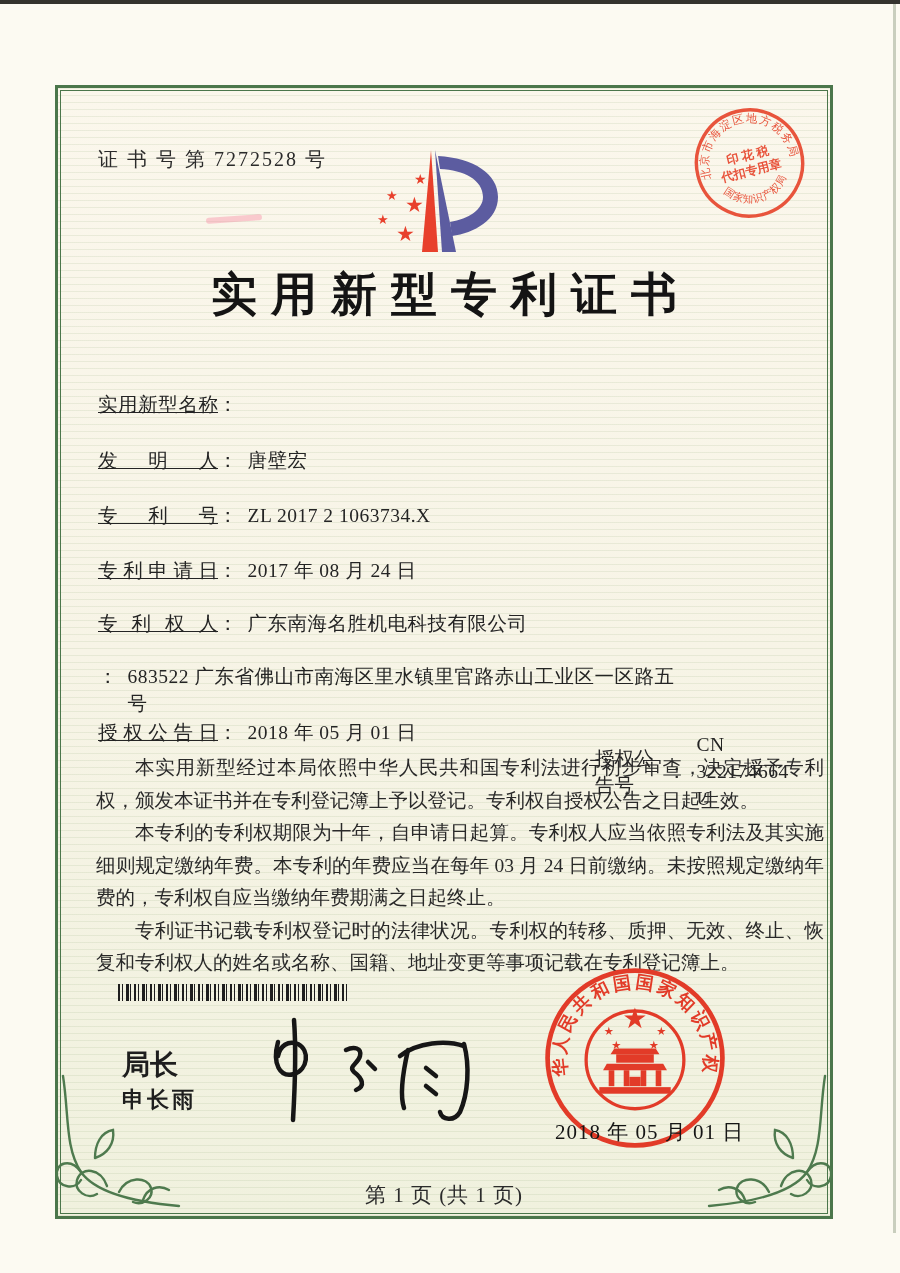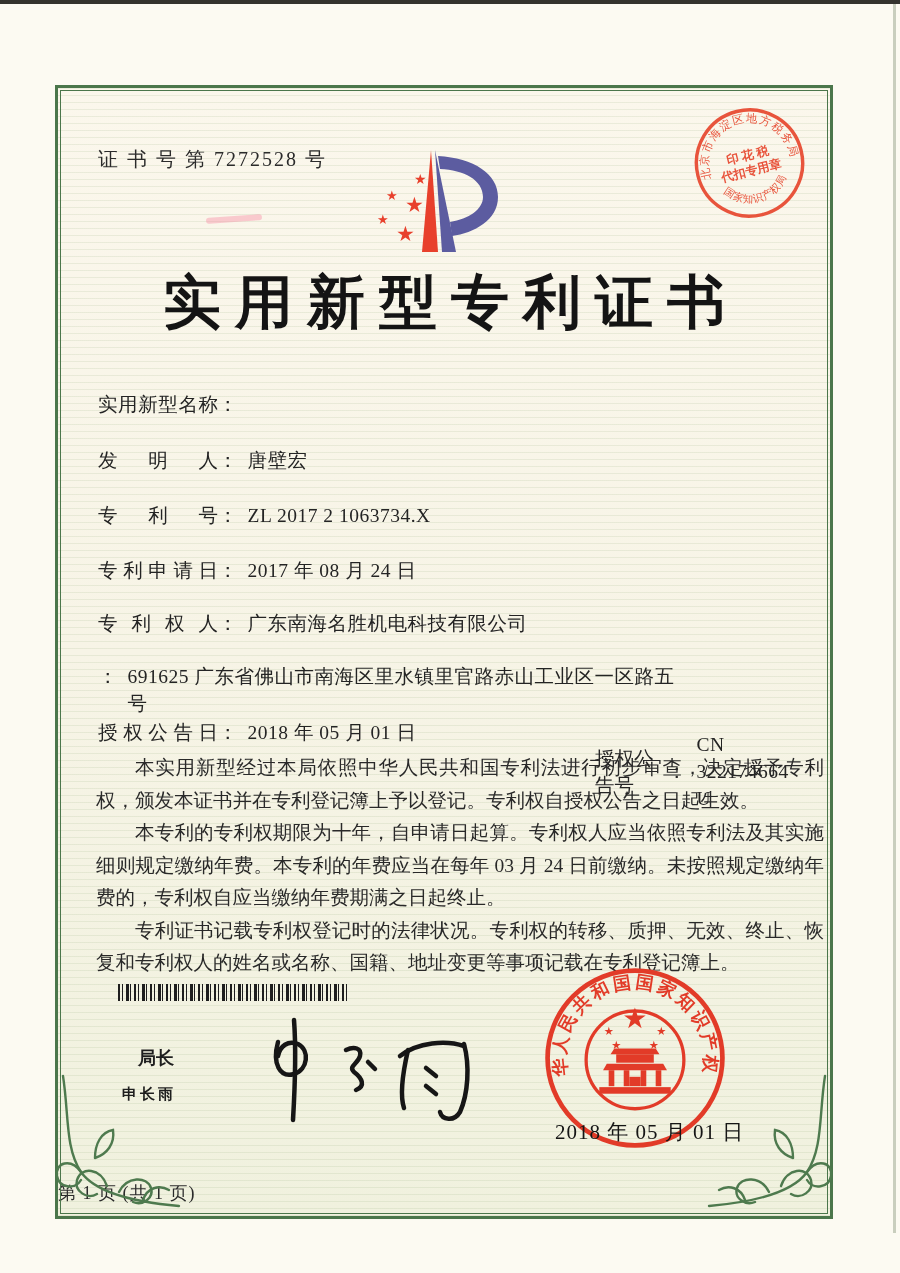--- a/index.html
+++ b/index.html
@@ -15,45 +15,45 @@
     position:absolute;left:55px;top:85px;width:772px;height:1128px;
     border:3px solid #4b764b;
     background:
       repeating-linear-gradient(0deg, rgba(152,176,130,.17) 0 1px, rgba(0,0,0,0) 1px 7px),
       linear-gradient(180deg,#fbf7ec 0%,#f7f4e6 50%,#f0f1de 100%);
   }
   .frame::after{content:"";position:absolute;inset:2px;border:1px solid #4b764b;pointer-events:none;}
   .abs{position:absolute;}
   .certno{left:40px;top:58px;font-size:20px;letter-spacing:2px;color:#2b2b2b;}
   .logo{left:314px;top:52px;}
-  .title{left:0;right:0;top:176px;text-align:center;font-size:58px;font-weight:bold;
+  .title{left:0;right:0;top:176px;text-align:center;font-size:46px;font-weight:bold;
          letter-spacing:14px;text-indent:14px;color:#141414;}
   .fieldrow{left:40px;right:26px;display:flex;font-size:19.5px;line-height:27px;color:#242424;}
-  .flabel{flex:none;width:120px;text-align:justify;text-align-last:justify;}
+  .flabel{flex:none;width:120px;text-align:justify;text-align-last:justify;text-decoration:underline;}
   .fcolon{flex:none;margin-right:10px;}
   .fvalue{letter-spacing:.5px;}
   .addr-value{max-width:565px;}
   .grant-group{position:absolute;left:497px;top:12px;display:flex;align-items:center;}
   .grant-group .glabel{margin-right:0;}
   .paras{left:38px;width:728px;top:664px;font-size:19.5px;line-height:32.5px;text-align:justify;color:#292929;}
   .paras p{margin:0;text-indent:2em;}
   .barcode{left:60px;top:896px;width:230px;height:17px;
     background:repeating-linear-gradient(90deg,
       #1e1e1e 0 2px, rgba(0,0,0,0) 2px 4px,
       #1e1e1e 4px 5px, rgba(0,0,0,0) 5px 8px,
       #1e1e1e 8px 11px, rgba(0,0,0,0) 11px 12px,
       #1e1e1e 12px 13px, rgba(0,0,0,0) 13px 16px);}
-  .signer-title{left:80px;top:958px;font-family:"Liberation Sans","DejaVu Sans",sans-serif;
-                font-size:18px;font-weight:600;color:#1e1e1e;}
+  .signer-title{left:64px;top:958px;font-family:"Liberation Sans","DejaVu Sans",sans-serif;
+                font-size:28px;font-weight:600;color:#1e1e1e;}
   .signer-name{left:64px;top:997px;font-family:"Liberation Sans","DejaVu Sans",sans-serif;
-               font-size:15px;font-weight:600;letter-spacing:3px;color:#1e1e1e;}
+               font-size:22px;font-weight:600;letter-spacing:3px;color:#1e1e1e;}
   .signature{left:192px;top:928px;}
   .seal{left:483px;top:876px;}
   .seal-date{left:497px;top:1030px;font-size:21px;letter-spacing:1px;color:#151515;}
-  .footer{left:0;right:0;top:1093px;font-size:18px;letter-spacing:1px;color:#2b2b2b;}
+  .footer{left:0;right:0;top:1093px;text-align:center;font-size:21px;letter-spacing:1px;color:#2b2b2b;}
   .tax-stamp{left:633px;top:16px;transform:rotate(-14deg);}
   .ornament{bottom:-8px;width:132px;height:150px;color:#4e7a4e;}
   .ornament.left{left:-4px;}
   .ornament.right{right:-4px;transform:scaleX(-1);}
   .artifact-pink{left:148px;top:128px;width:56px;height:6px;border-radius:4px;
                  background:rgba(248,128,158,.38);transform:rotate(-4deg);}
   svg text{font-family:"Liberation Serif","DejaVu Serif",serif;}
 </style>
 </head>
 <body>
@@ -120,21 +120,21 @@
       <span class="fcolon">：</span>
       <span class="fvalue">2017 年 08 月 24 日</span>
     </div>
     <div class="abs fieldrow" style="top:522px">
       <span class="flabel">专利权人</span>
       <span class="fcolon">：</span>
       <span class="fvalue">广东南海名胜机电科技有限公司</span>
     </div>
     <div class="abs fieldrow" style="top:575px">
       <span class="fcolon">：</span>
-      <span class="fvalue addr-value">691625 广东省佛山市南海区里水镇里官路赤山工业区一区路五号</span>
+      <span class="fvalue addr-value">683522 广东省佛山市南海区里水镇里官路赤山工业区一区路五号</span>
     </div>
     <div class="abs fieldrow" style="top:631px">
       <span class="flabel">授权公告日</span>
       <span class="fcolon">：</span>
       <span class="fvalue">2018 年 05 月 01 日</span>
       <span class="grant-group">
         <span class="glabel">授权公告号</span>
         <span class="fcolon">：</span>
         <span class="fvalue">CN 322174664 U</span>
       </span>

